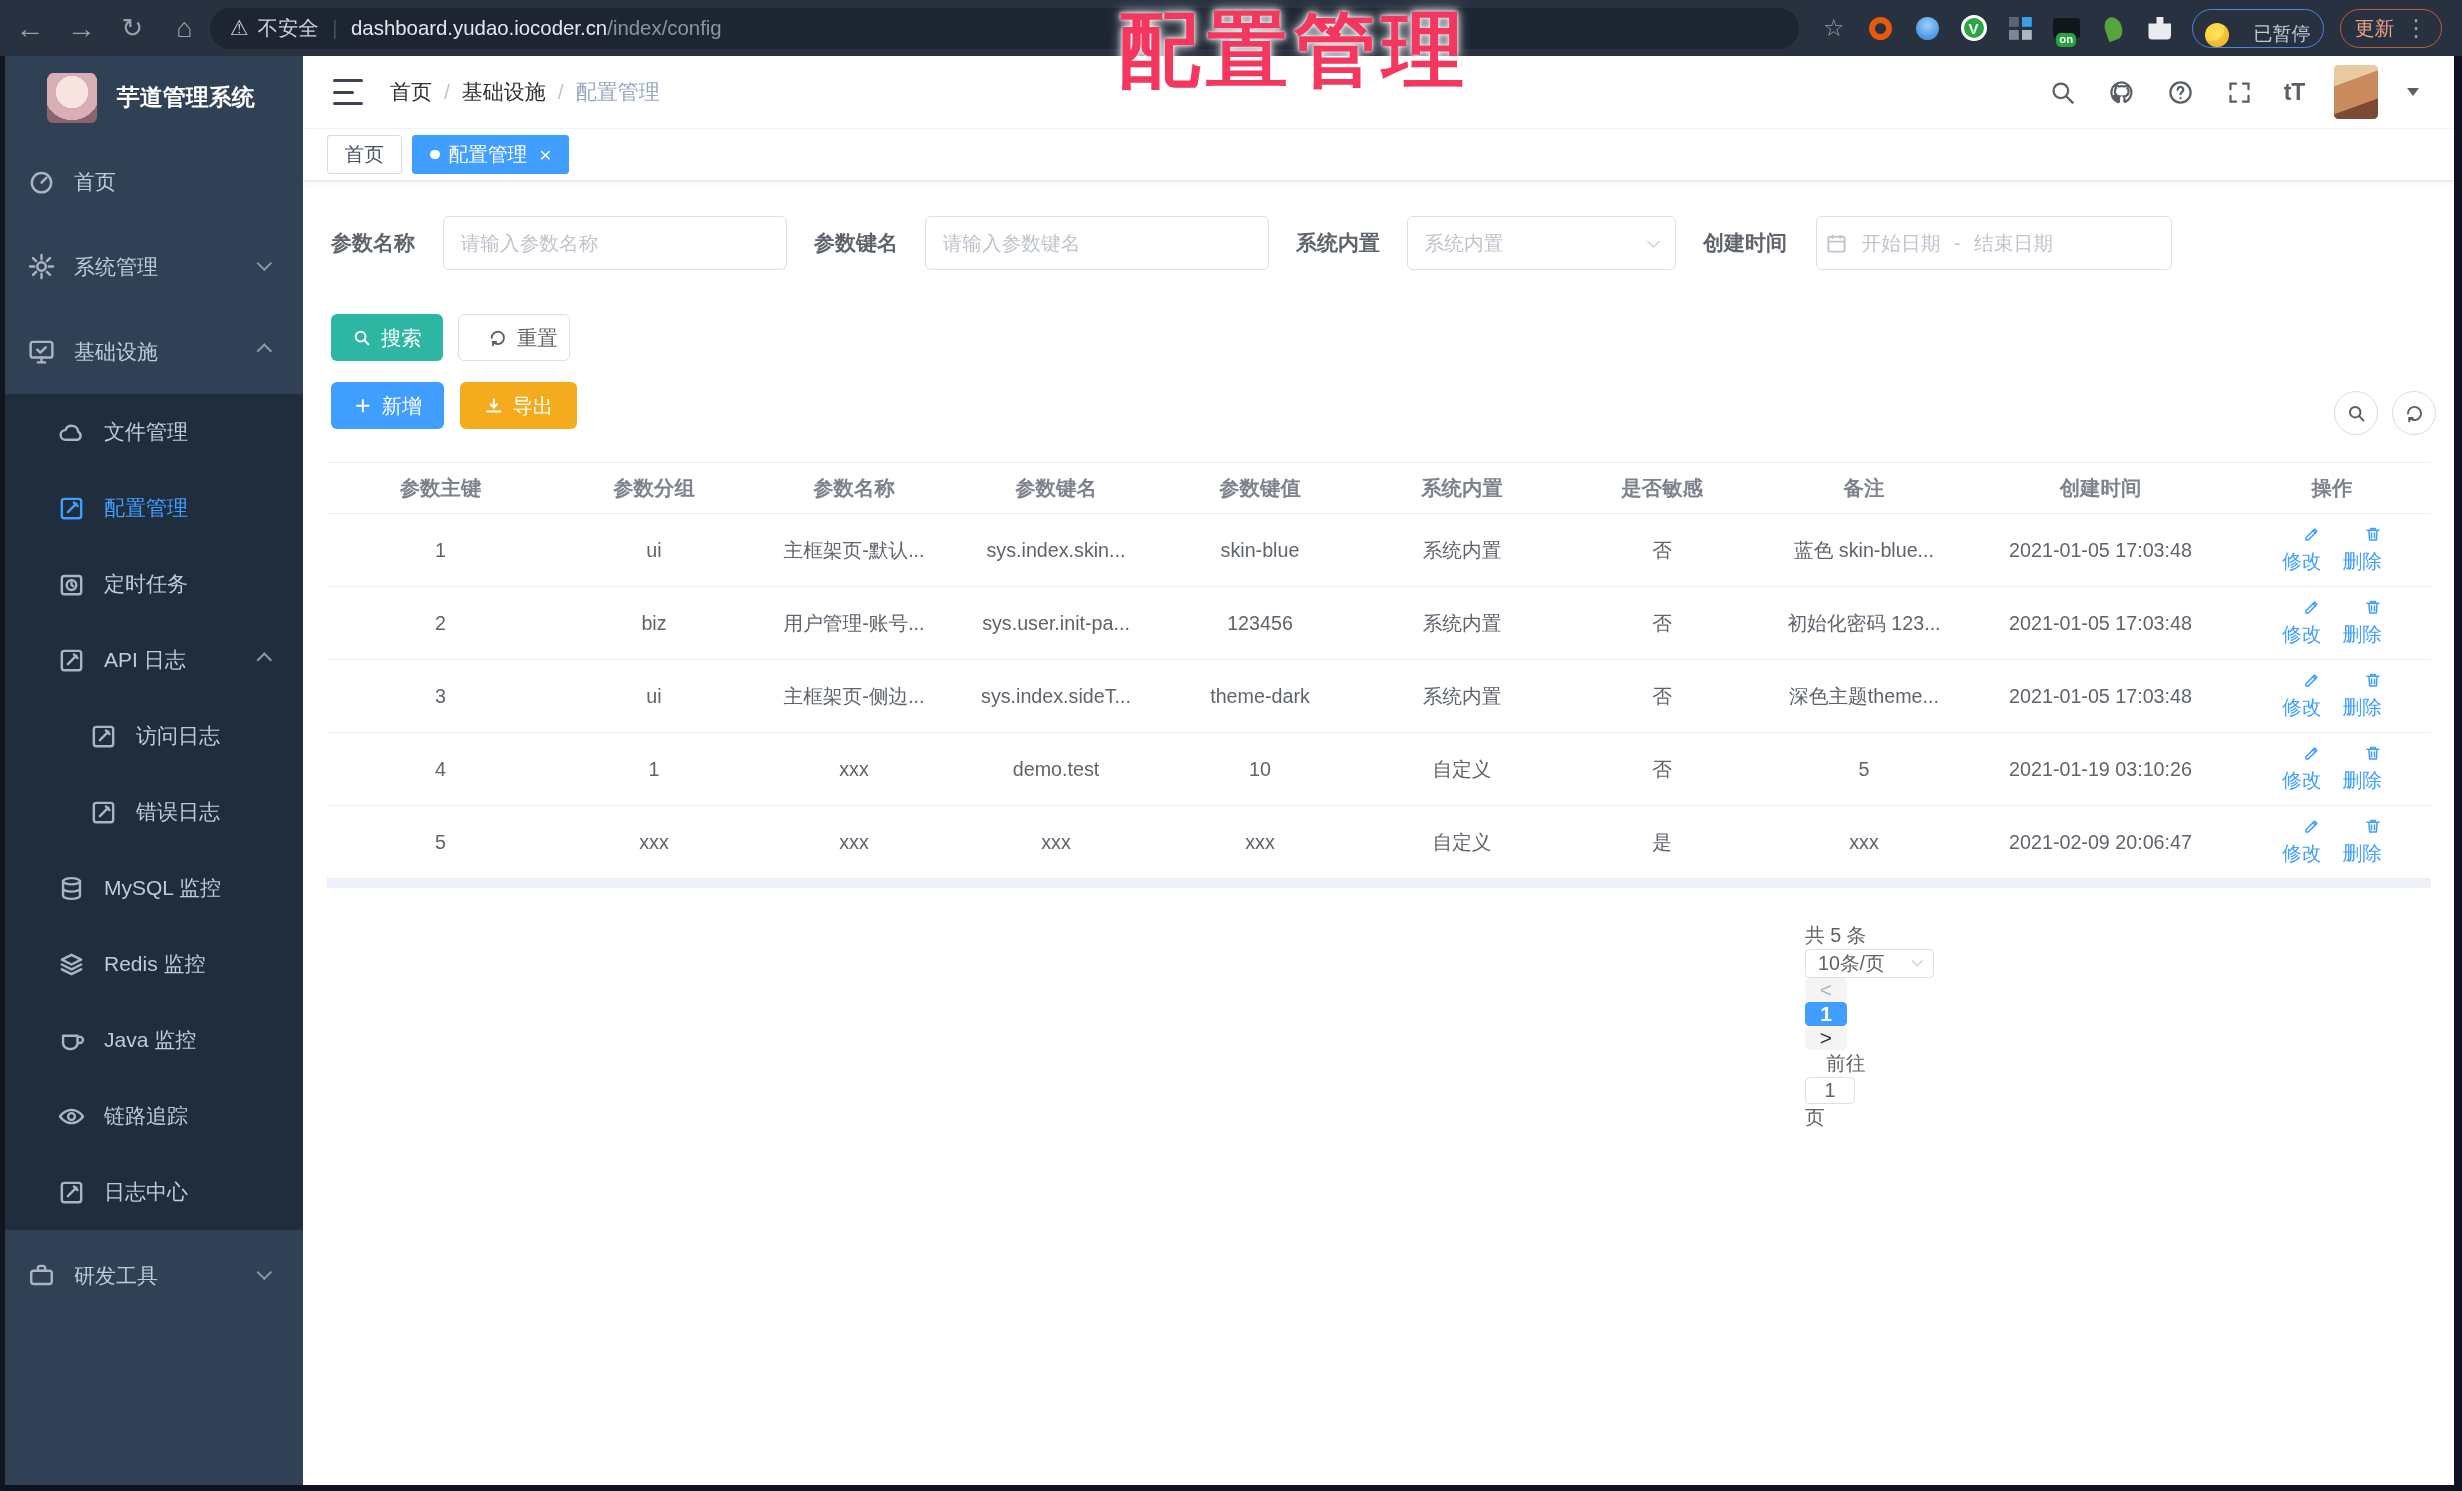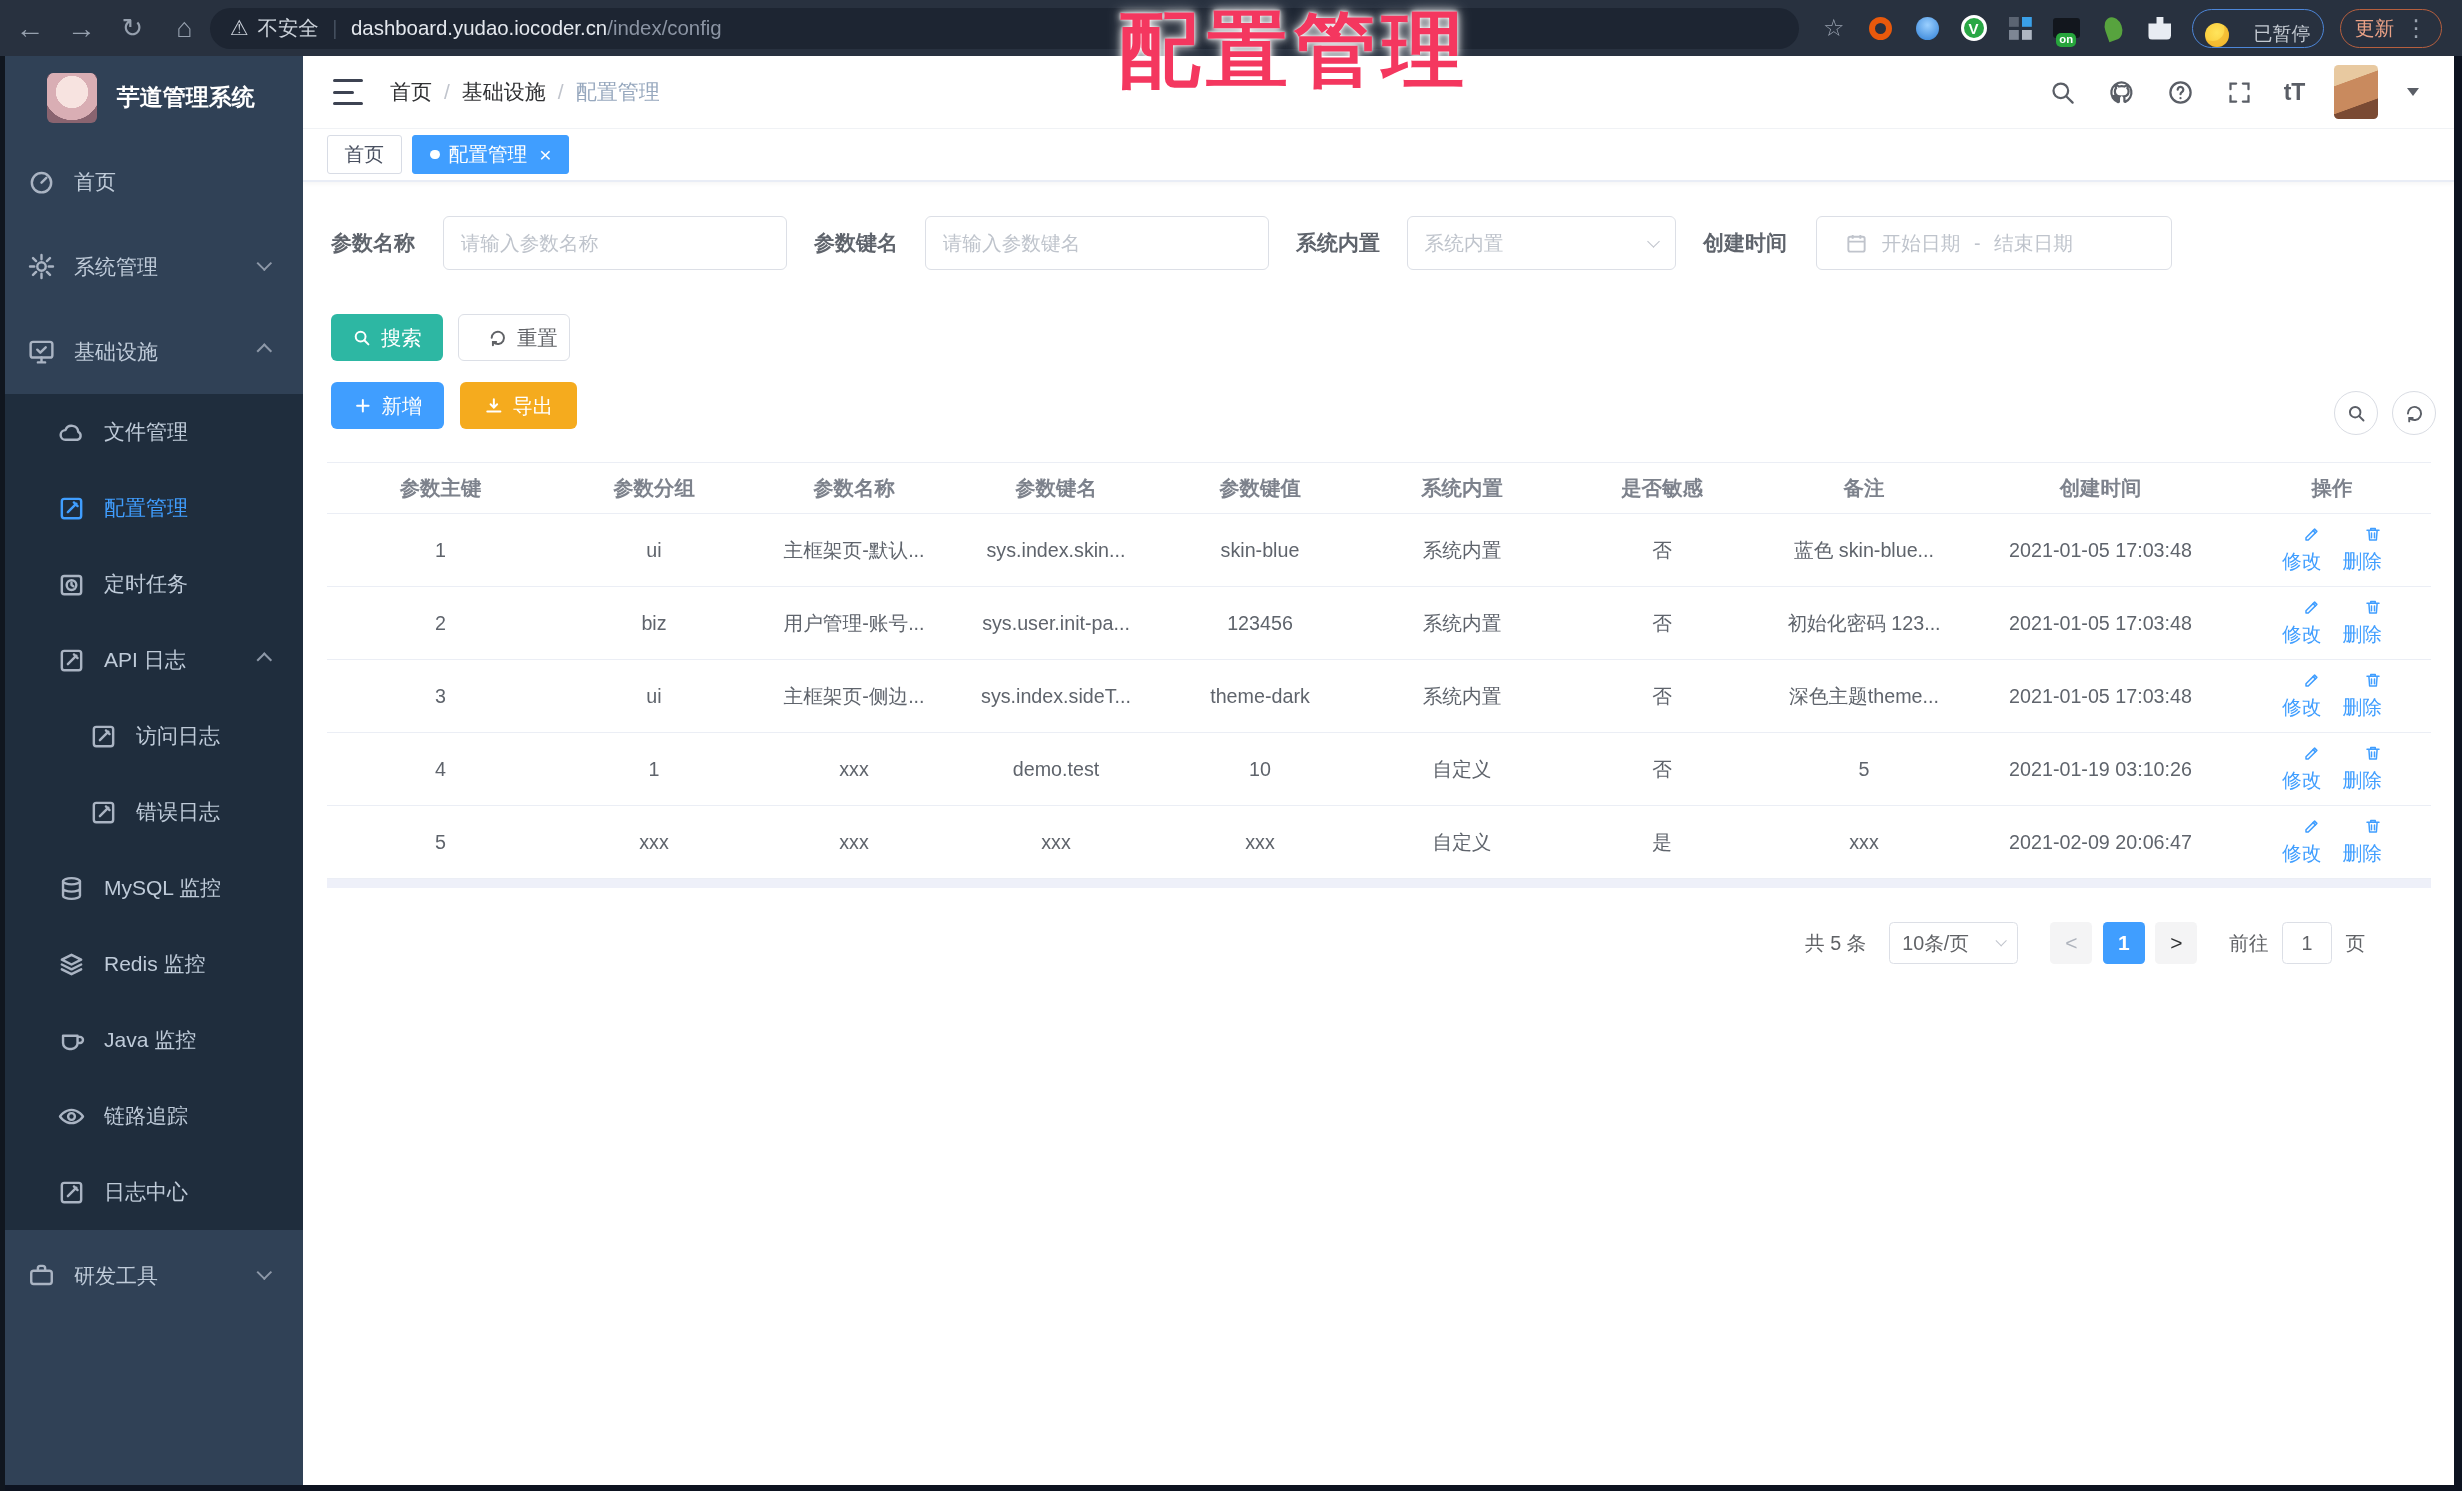--- a/index.html
+++ b/index.html
@@ -100,21 +100,21 @@
   .content{position:absolute;left:303px;top:182px;right:7.6px;bottom:6px;background:#fff;z-index:8;}
   .flabel{position:absolute;height:54px;line-height:54px;font-size:21px;color:#5f646c;font-weight:bold;}
   .finput{position:absolute;height:54px;border:0.8px solid #dcdfe6;border-radius:6px;font-size:19.7px;
     padding:0 16.6px;color:#606266;outline:none;font-family:inherit;}
   .finput::placeholder{color:#bfc4cc;}
   .fselect{position:absolute;height:54px;border:0.8px solid #dcdfe6;border-radius:6px;display:flex;
     align-items:center;padding:0 16.6px;color:#bfc4cc;font-size:19.7px;}
   .fselect .chev2{width:9px;height:9px;border-right:1.9px solid #c0c4cc;border-bottom:1.9px solid #c0c4cc;
     transform:rotate(45deg) translate(-1.5px,-1.5px);margin-left:auto;}
   .fdate{position:absolute;height:54px;border:0.8px solid #dcdfe6;border-radius:6px;display:flex;
-    align-items:center;padding:0 28px;gap:13.6px;color:#bfc4cc;font-size:19.7px;}
+    align-items:center;padding:0 8px;gap:13.6px;color:#bfc4cc;font-size:19.7px;}
   .fdate .dash{color:#bfc4cc;}
   .cal{width:23px;height:23px;flex:none;}
   .cal svg{width:100%;height:100%;fill:none;stroke:#c0c4cc;stroke-width:2;}
 
   .btn{position:absolute;height:47px;border-radius:6px;display:flex;align-items:center;justify-content:center;
     gap:9px;font-size:20.4px;color:#fff;border:none;cursor:pointer;font-family:inherit;}
   .btn svg{width:19.7px;height:19.7px;fill:none;stroke:currentColor;stroke-width:2.4;stroke-linecap:round;}
   .btn.plain{background:#fff;border:0.8px solid #dcdfe6;color:#606266;padding-left:24px;}
   .circle-btn{position:absolute;width:44px;height:44px;border-radius:50%;border:0.8px solid #d9dce3;
     display:flex;align-items:center;justify-content:center;color:#5a5e66;background:#fff;}
@@ -126,21 +126,21 @@
   .trow{display:flex;height:73px;align-items:center;border-bottom:0.8px solid #ebeef5;}
   .td{flex:none;text-align:center;display:flex;align-items:center;justify-content:center;overflow:hidden;white-space:nowrap;}
   .c0{width:227px;}.c1{width:200px;}.c2{width:200px;}.c3{width:204px;}.c4{width:204px;}
   .c5{width:200px;}.c6{width:200px;}.c7{width:204px;}.c8{width:269px;}.c9{width:194px;}
   .footband{height:9px;background:#eef0f9;}
   .op{display:inline-flex;align-items:flex-end;gap:4.5px;color:#409eff;margin:0 10.6px;cursor:pointer;flex-direction:column;}
   .op b{font-weight:normal;}
   svg.mini{width:18px;height:18px;fill:none;stroke:currentColor;stroke-width:2;stroke-linecap:round;stroke-linejoin:round;}
 
   
-  .pag{position:absolute;top:740px;height:42px;display:flex;align-items:center;font-size:19.7px;color:#606266;}
+  .pag{position:absolute;top:740px;height:42px;display:flex;align-items:flex-start;font-size:19.7px;color:#606266;flex-direction:column;}
   .pag{left:1502px;}
   .pag .total{margin-right:23px;}
   .sizebox{width:129px;height:42px;border:0.8px solid #dcdfe6;border-radius:4.5px;display:flex;align-items:center;
     padding:0 12px;color:#606266;margin-right:32px;}
   .sizebox .chev2{width:8.3px;height:8.3px;border-right:1.9px solid #c0c4cc;border-bottom:1.9px solid #c0c4cc;
     transform:rotate(45deg) translate(-1.5px,-1.5px);margin-left:auto;}
   .pbtn{width:42px;height:42px;border-radius:4.5px;background:#f4f4f5;display:flex;align-items:center;
     justify-content:center;margin-right:10.6px;color:#aeb3bc;font-size:21px;}
   .pbtn.page{background:#409eff;color:#fff;font-weight:bold;}
   .goto{margin-left:21px;margin-right:13.6px;}

